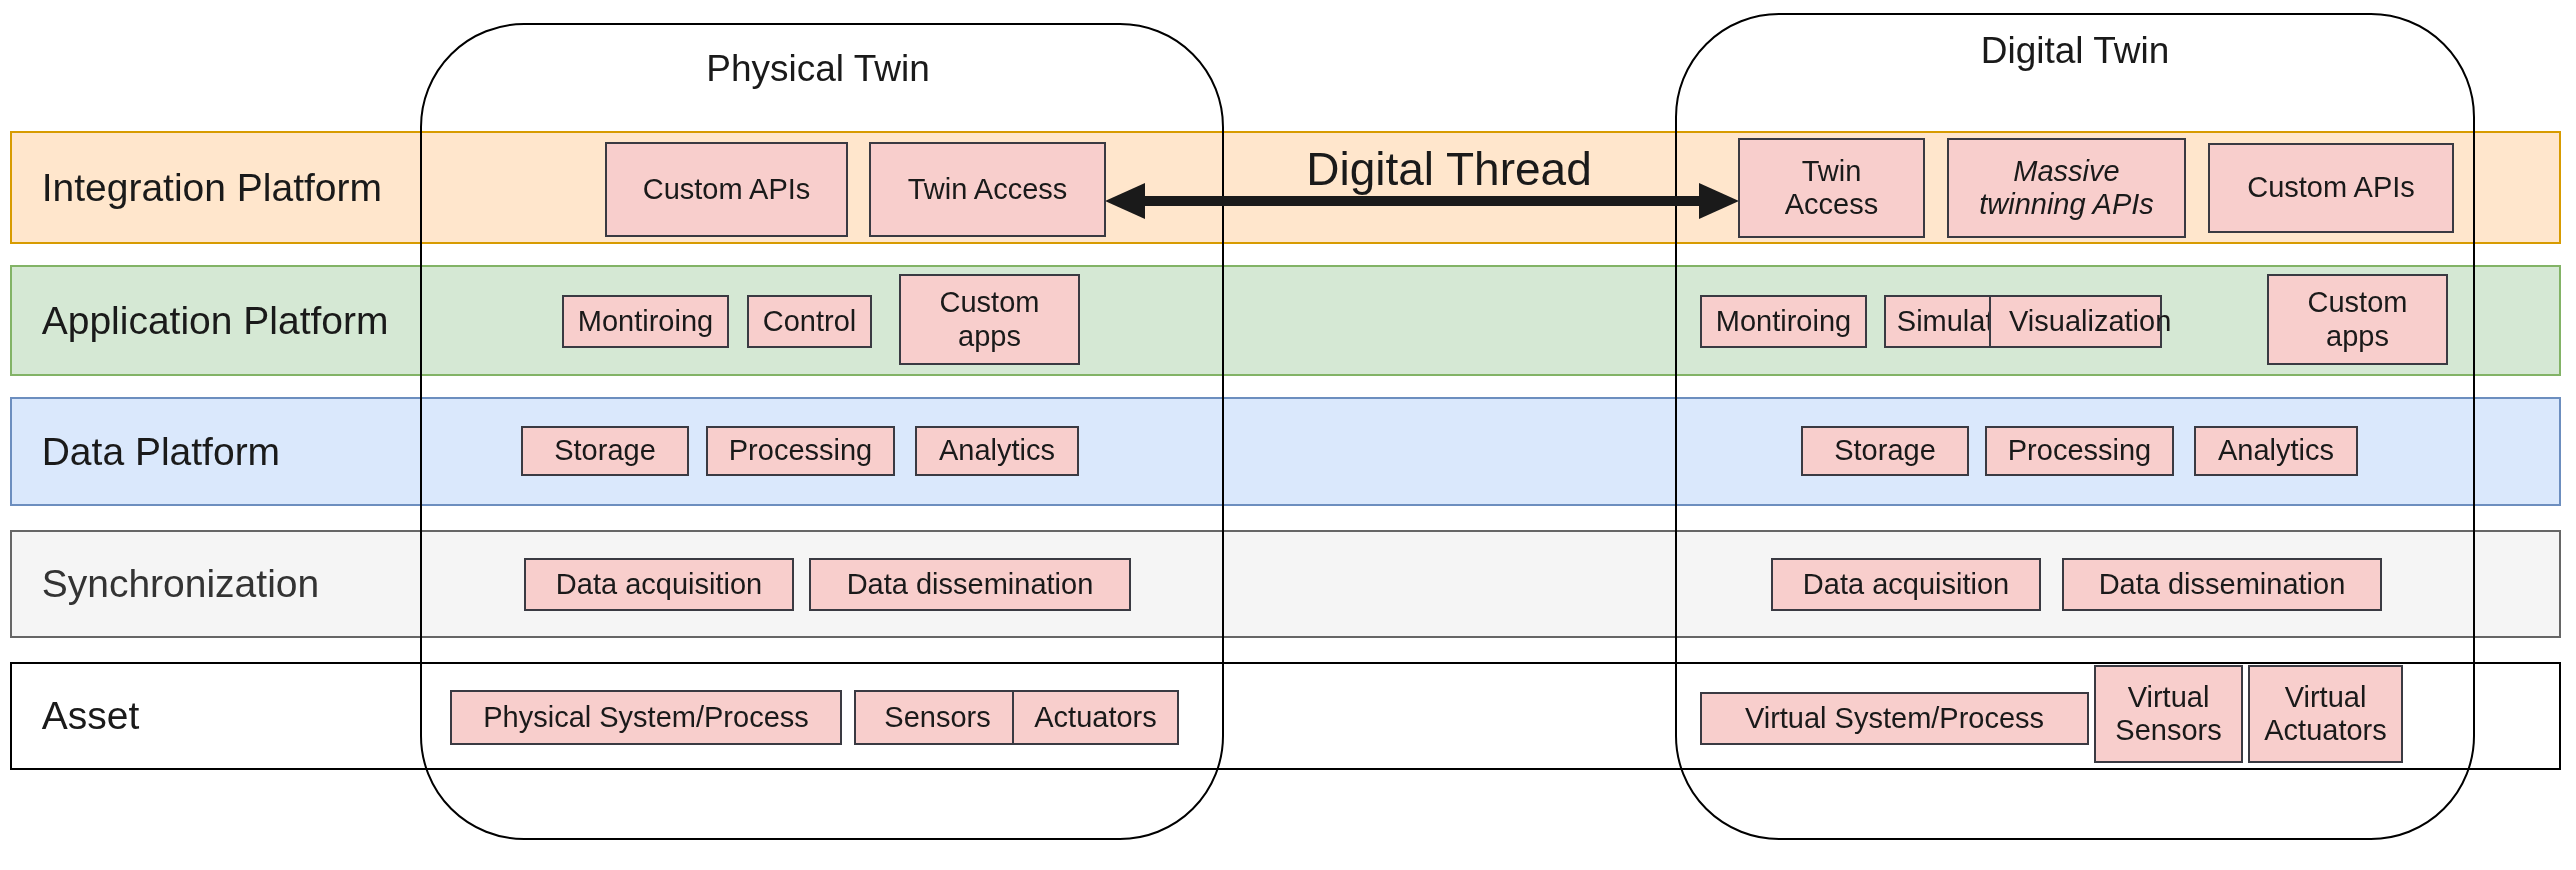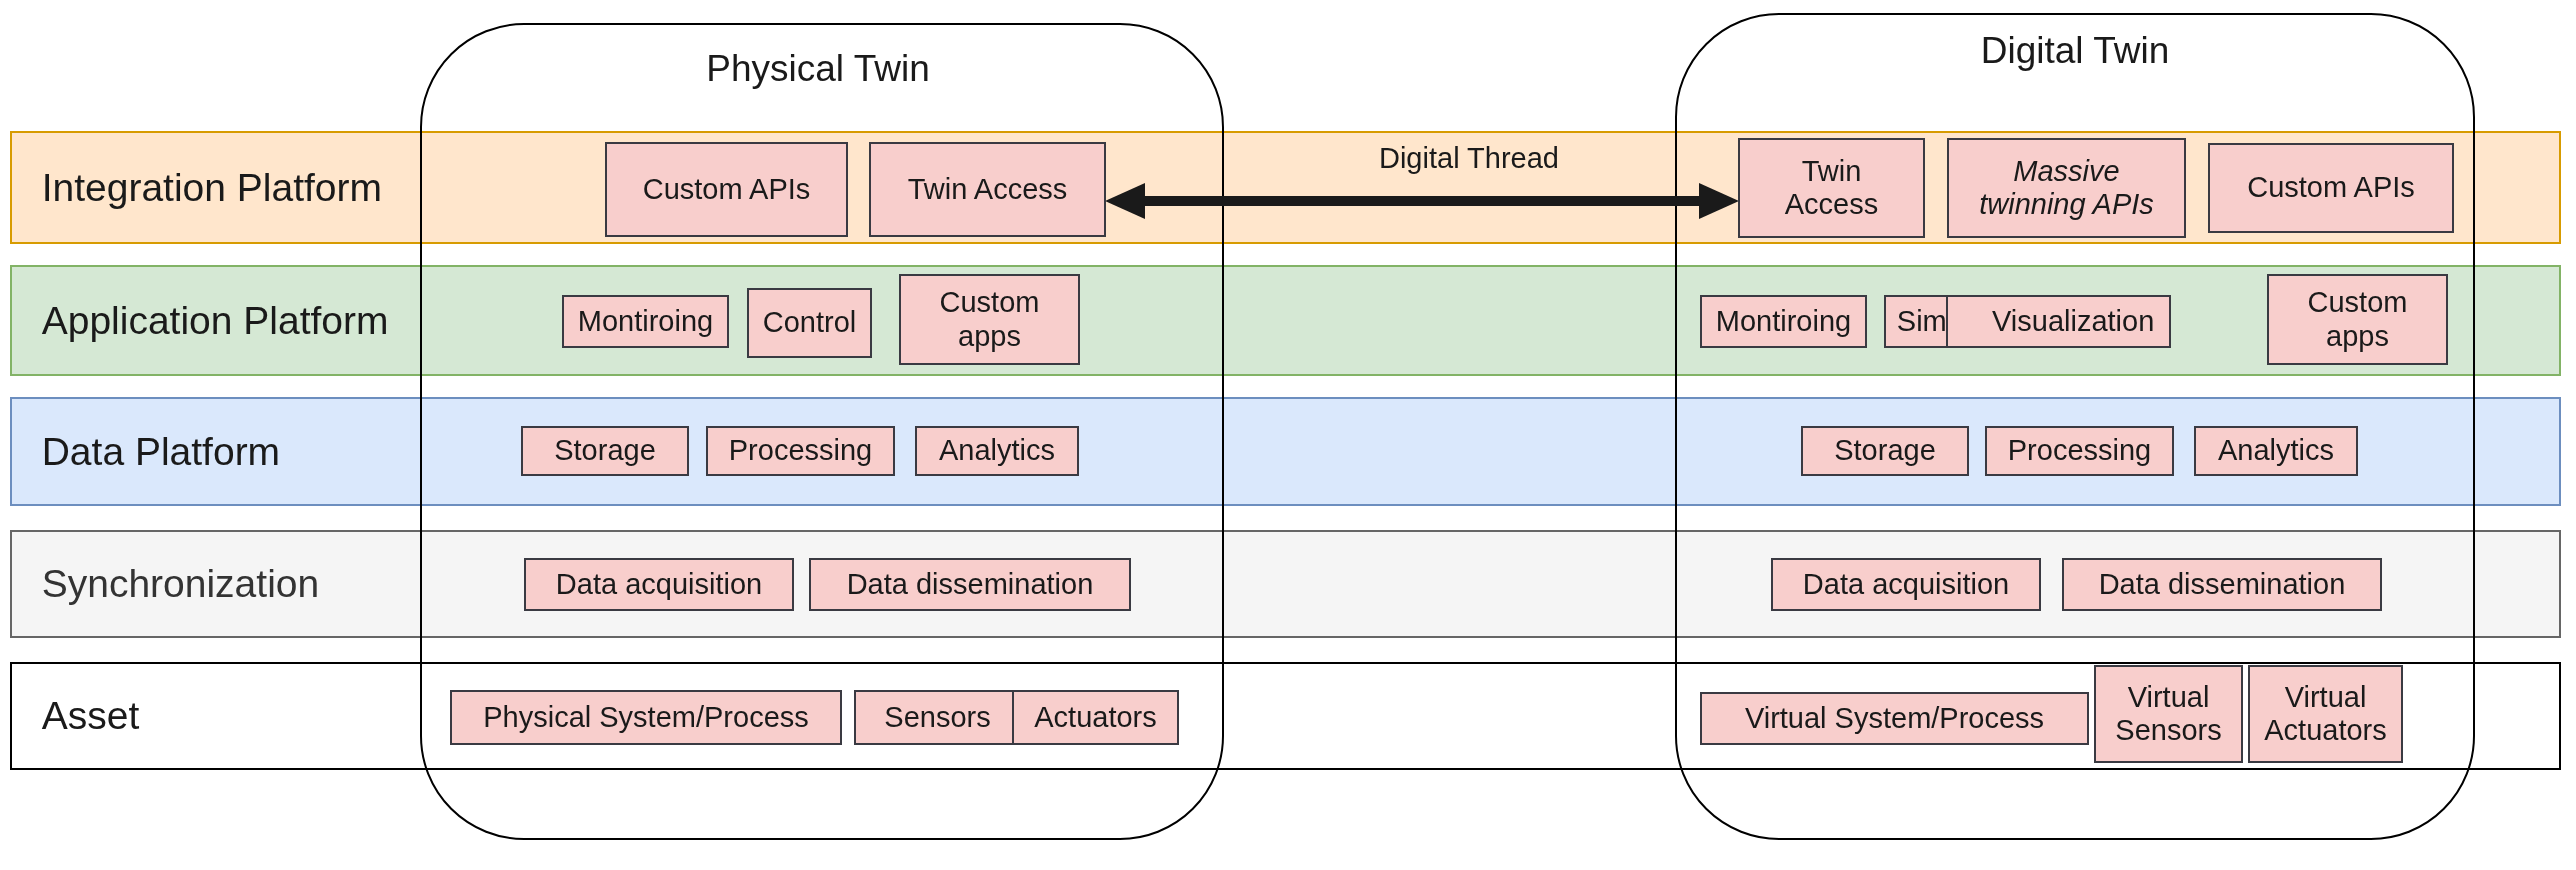--- a/index.html
+++ b/index.html
@@ -61,23 +61,22 @@
     line-height:1.15;
     padding:0 9.7px;
   }
   .pbox.pad{padding:0 32px;}
 
   
   .thread-label{
     position:absolute;
     left:1224px;top:142px;width:450px;
     text-align:center;
-    font-size:29px;
+    font-size:46px;
     white-space:nowrap;
-    padding-left:20px;
   }
   .thread-shaft{
     position:absolute;
     left:1136px;top:196px;
     width:573px;height:9.7px;
     background:#1a1a1a;
   }
   .head{
     position:absolute;
     width:0;height:0;
@@ -122,41 +121,41 @@
 
   <div class="thread-label">Digital Thread</div>
   <div class="thread-shaft"></div>
   <div class="head head-left"></div>
   <div class="head head-right"></div>
 
   <div class="pbox" style="left:605px;top:142px;width:243px;height:95px;">Custom APIs</div>
   <div class="pbox" style="left:869px;top:142px;width:237px;height:95px;">Twin Access</div>
 
   <div class="pbox" style="left:562px;top:295px;width:167px;height:53px;">Montiroing</div>
-  <div class="pbox" style="left:747px;top:288px;width:125px;height:70px;">Control</div>
+  <div class="pbox" style="left:747px;top:295px;width:125px;height:53px;">Control</div>
   <div class="pbox" style="left:899px;top:274px;width:181px;height:91px;">Custom apps</div>
 
   <div class="pbox" style="left:521px;top:426px;width:168px;height:50px;">Storage</div>
   <div class="pbox" style="left:706px;top:426px;width:189px;height:50px;">Processing</div>
   <div class="pbox" style="left:915px;top:426px;width:164px;height:50px;">Analytics</div>
 
   <div class="pbox" style="left:524px;top:558px;width:270px;height:53px;">Data acquisition</div>
   <div class="pbox" style="left:809px;top:558px;width:322px;height:53px;">Data dissemination</div>
 
   <div class="pbox" style="left:450px;top:690px;width:392px;height:55px;">Physical System/Process</div>
   <div class="pbox" style="left:854px;top:690px;width:167px;height:55px;">Sensors</div>
   <div class="pbox" style="left:1012px;top:690px;width:167px;height:55px;">Actuators</div>
 
   <div class="pbox pad" style="left:1738px;top:138px;width:187px;height:100px;">Twin Access</div>
   <div class="pbox" style="left:1947px;top:138px;width:239px;height:100px;font-style:italic;">Massive twinning APIs</div>
   <div class="pbox" style="left:2208px;top:143px;width:246px;height:90px;">Custom APIs</div>
 
   <div class="pbox" style="left:1700px;top:295px;width:167px;height:53px;">Montiroing</div>
   <div class="pbox" style="left:1884px;top:295px;width:161px;height:53px;">Simulation</div>
-  <div class="pbox" style="left:1946px;top:295px;width:225px;height:53px;padding-left:39px;">Visualization</div>
+  <div class="pbox" style="left:1989px;top:295px;width:173px;height:53px;padding-left:39px;">Visualization</div>
   <div class="pbox" style="left:2267px;top:274px;width:181px;height:91px;">Custom apps</div>
 
   <div class="pbox" style="left:1801px;top:426px;width:168px;height:50px;">Storage</div>
   <div class="pbox" style="left:1985px;top:426px;width:189px;height:50px;">Processing</div>
   <div class="pbox" style="left:2194px;top:426px;width:164px;height:50px;">Analytics</div>
 
   <div class="pbox" style="left:1771px;top:558px;width:270px;height:53px;">Data acquisition</div>
   <div class="pbox" style="left:2062px;top:558px;width:320px;height:53px;">Data dissemination</div>
 
   <div class="pbox" style="left:1700px;top:692px;width:389px;height:53px;">Virtual System/Process</div>

